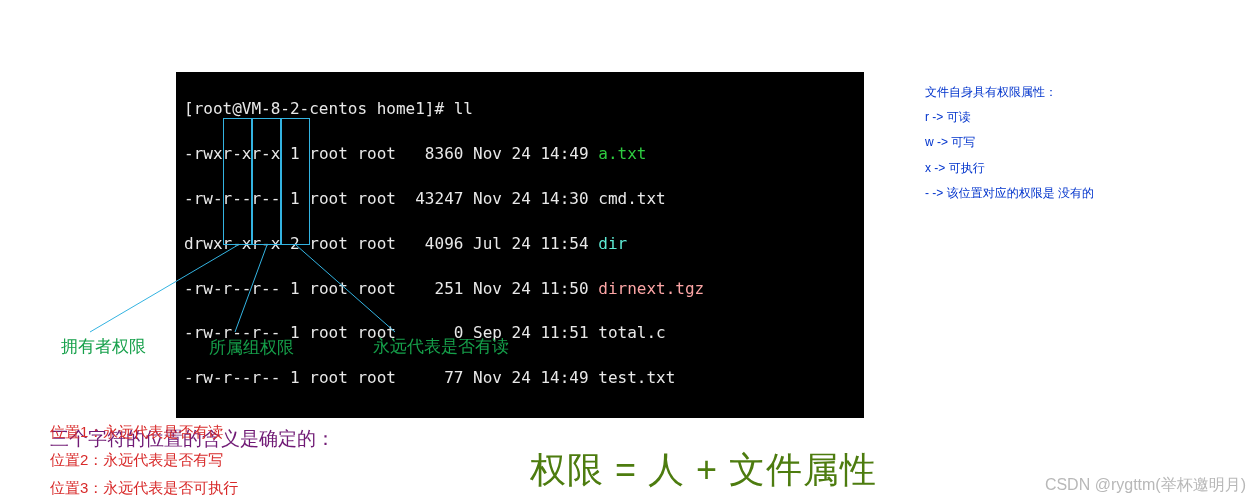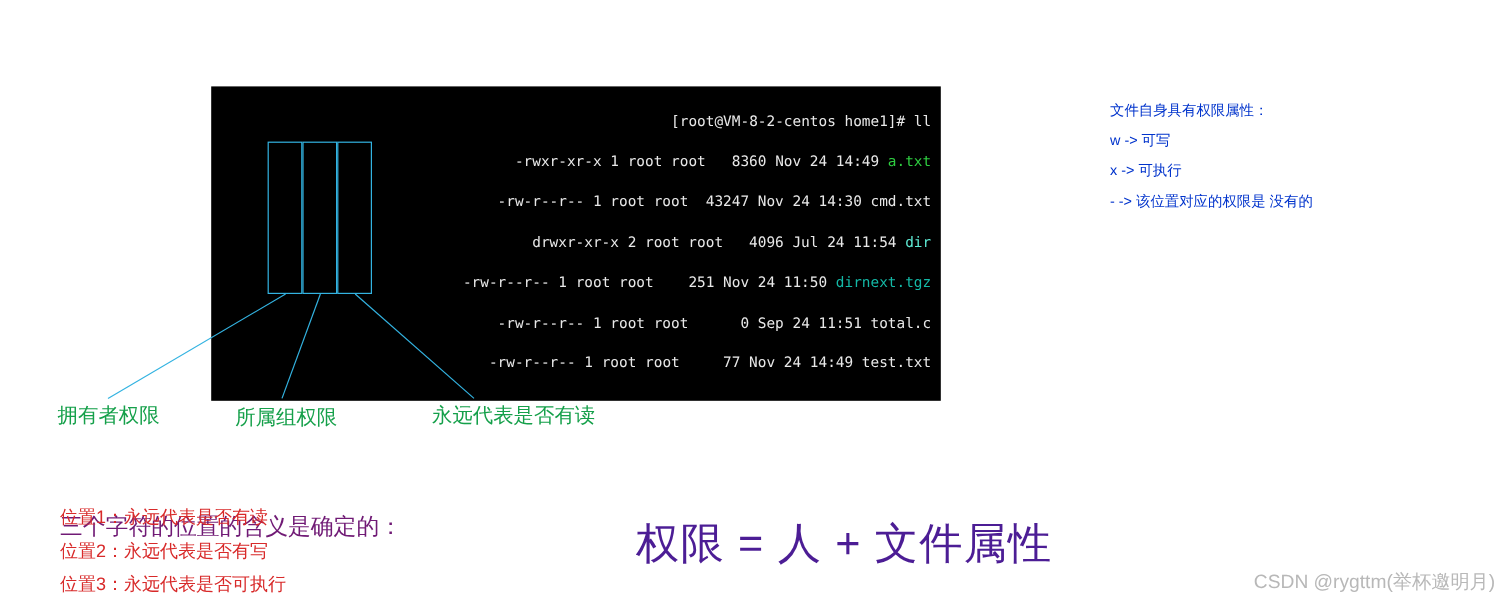--- a/index.html
+++ b/index.html
@@ -8,33 +8,32 @@
       height: 500px;
       background: #fff;
       font-family: "Microsoft YaHei", Arial, sans-serif;
       position: relative;
       overflow: hidden;
     }
     .terminal {
       position: absolute;
       left: 176px;
       top: 72px;
-      width: 608px;
+      width: 688px;
       background: #000;
       padding: 4px 8px 6px 8px;
       font-family: "Consolas", "DejaVu Sans Mono", monospace;
-      font-size: 12px;
+      font-size: 16px;
       line-height: 1.4;
       white-space: pre;
-      text-align: right;
     }
     .tline { color: #e8e8e8; }
     .tg { color: #2ecc40; }
     .tb { color: #5eead4; }
-    .tr { color: #14b8a6; }
+    .tr { color: #fca5a5; }
 
     .hl-box {
       position: absolute;
       border: 1px solid #33b3e1;
       pointer-events: none;
     }
     .hl1 { left: 223px; top: 118px; width: 29px; height: 127px; }
     .hl2 { left: 252px; top: 118px; width: 29px; height: 127px; }
     .hl3 { left: 281px; top: 118px; width: 29px; height: 127px; }
 
@@ -44,20 +43,21 @@
       width: 1254px; height: 500px;
       pointer-events: none;
     }
     .conn-line { stroke: #33b3e1; stroke-width: 1; fill: none; }
 
     .lbl {
       position: absolute;
       font-size: 17px;
       color: #15a04a;
       white-space: nowrap;
+      margin-left: 13px;
     }
     .lbl1 { left: 48px; top: 335px; }
     .lbl2 { left: 196px; top: 336px; }
     .lbl3 { left: 360px; top: 335px; }
 
     .right-list {
       position: absolute;
       left: 925px;
       top: 80px;
       font-size: 12px;
@@ -79,23 +79,23 @@
       left: 50px;
       top: 418px;
       font-size: 15px;
       color: #d82a2a;
       line-height: 1.85;
     }
 
     .formula {
       position: absolute;
       left: 530px;
-      top: 429px;
+      top: 446px;
       font-size: 36px;
-      color: #4c1d95;
+      color: #4d7c0f;
       white-space: nowrap;
       letter-spacing: 1px;
     }
     .watermark {
       position: absolute;
       right: 8px;
       bottom: 4px;
       font-size: 16px;
       color: #b8b8b8;
     }
@@ -122,20 +122,21 @@
   <line class="conn-line" x1="267" y1="245" x2="235" y2="332"></line>
   <line class="conn-line" x1="296" y1="245" x2="395" y2="332"></line>
 </svg>
 
 <div class="lbl lbl1">拥有者权限</div>
 <div class="lbl lbl2">所属组权限</div>
 <div class="lbl lbl3">永远代表是否有读</div>
 
 <div class="right-list">
   <div>文件自身具有权限属性：</div>
+  <div>r  -&gt;   可读</div>
   <div>w -&gt;   可写</div>
   <div>x  -&gt;   可执行</div>
   <div>-  -&gt;   该位置对应的权限是 没有的</div>
 </div>
 
 <div class="meaning-title">三个字符的位置的含义是确定的：</div>
 <div class="meaning-list">
   <div>位置1：永远代表是否有读</div>
   <div>位置2：永远代表是否有写</div>
   <div>位置3：永远代表是否可执行</div>

